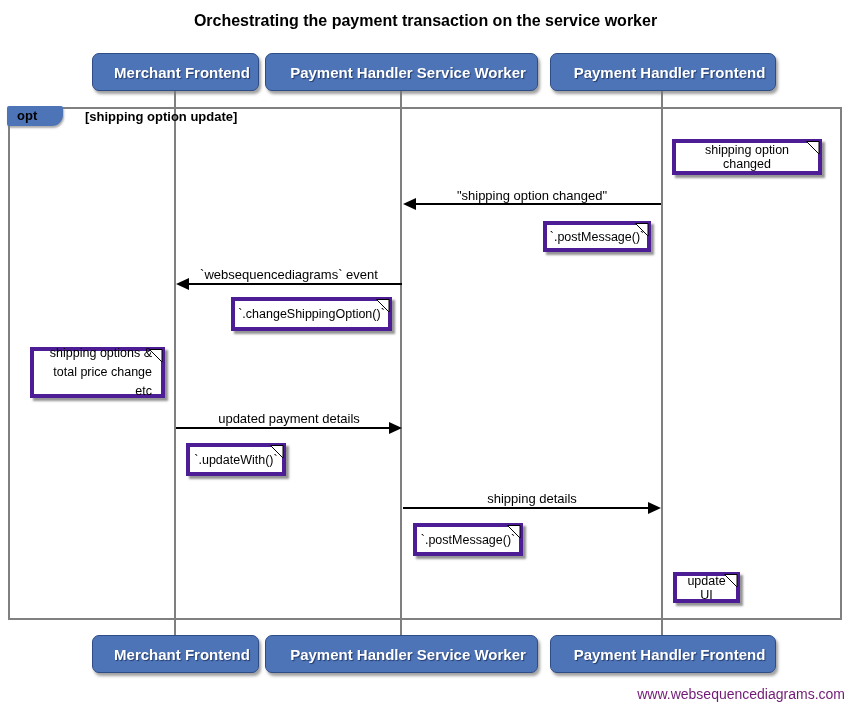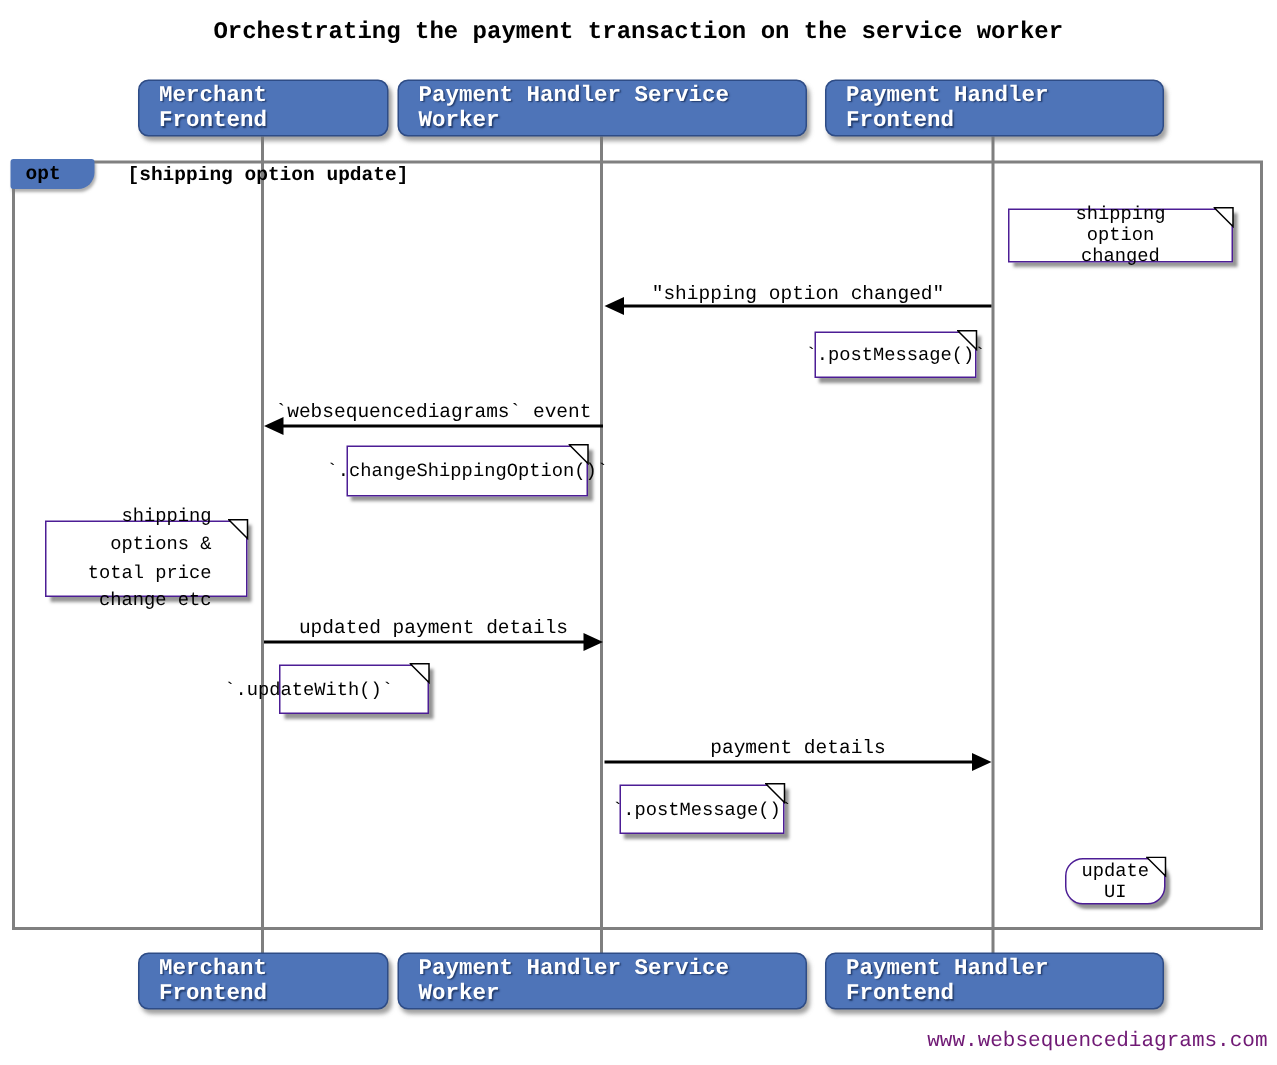--- a/index.html
+++ b/index.html
@@ -1,18 +1,18 @@
 <!DOCTYPE html>
 <html><head>
 <meta charset="utf-8">
 <style>
   html,body{margin:0;padding:0;background:#ffffff;}
   #canvas{
     position:relative;width:851px;height:710px;background:#ffffff;overflow:hidden;
-    font-family:Liberation Mono, monospace;color:#000;
+    font-family:Liberation Sans, sans-serif;color:#000;
   }
   .title{
     position:absolute;left:0;top:12px;width:851px;text-align:center;
     font-size:16px;font-weight:bold;
   }
   .actor{
     position:absolute;height:38px;border-radius:7px;
     background:#4e74b8;border:1px solid #2e4c86;
     box-shadow:2px 3px 3px rgba(120,120,120,0.7);
     color:#ffffff;font-size:15px;font-weight:bold;
@@ -45,24 +45,24 @@
     position:absolute;width:0;height:0;
     border-top:6px solid transparent;border-bottom:6px solid transparent;
     border-right:13px solid #000;
   }
   .arrow-right{
     position:absolute;width:0;height:0;
     border-top:6px solid transparent;border-bottom:6px solid transparent;
     border-left:13px solid #000;
   }
   .note{
-    position:absolute;background:#ffffff;border:1px solid #4c1d95;
+    position:absolute;background:#ffffff;border:4px solid #4c1d95;
     box-shadow:3px 3px 2px rgba(60,60,60,0.55);
     font-size:12.5px;display:flex;align-items:center;justify-content:center;
-    text-align:center;box-sizing:border-box;padding:3px 23px;
+    text-align:center;box-sizing:border-box;padding:3px 9px;
   }
   .note.left-align{justify-content:flex-start;text-align:right;white-space:pre-line;line-height:1.5;}
   .fold{position:absolute;top:-2px;right:-2px;width:14px;height:14px;}
   .watermark{
     position:absolute;right:6px;top:686px;font-size:14px;color:#701a75;
   }
 </style>
 </head>
 <body>
 
@@ -83,21 +83,21 @@
   <div class="arrow-left" style="left:403px;top:198px;"></div>
 
   <div class="msg-label" style="left:176px;top:267px;width:226px;">`websequencediagrams` event</div>
   <div class="msg-line" style="left:181px;top:283px;width:221px;"></div>
   <div class="arrow-left" style="left:176px;top:278px;"></div>
 
   <div class="msg-label" style="left:176px;top:411px;width:226px;">updated payment details</div>
   <div class="msg-line" style="left:176px;top:427px;width:216px;"></div>
   <div class="arrow-right" style="left:389px;top:422px;"></div>
 
-  <div class="msg-label" style="left:403px;top:491px;width:258px;">payment details</div>
+  <div class="msg-label" style="left:403px;top:491px;width:258px;">shipping details</div>
   <div class="msg-line" style="left:403px;top:507px;width:246px;"></div>
   <div class="arrow-right" style="left:648px;top:502px;"></div>
 
   <div class="note" style="left:672px;top:139px;width:150px;height:36px;">
     <span>shipping option changed</span>
     <svg class="fold" width="14" height="14" viewBox="0 0 14 14">
         <path d="M0.5,0.5 L13,13 L13,0.5 Z" fill="#ffffff" stroke="#000000" stroke-width="1"></path>
       </svg>
   </div>
 
@@ -116,35 +116,35 @@
   </div>
 
   <div class="note left-align" style="left:30px;top:347px;width:135px;height:51px;">
     <span>shipping options &amp;
 total price change etc</span>
     <svg class="fold" width="14" height="14" viewBox="0 0 14 14">
         <path d="M0.5,0.5 L13,13 L13,0.5 Z" fill="#ffffff" stroke="#000000" stroke-width="1"></path>
       </svg>
   </div>
 
-  <div class="note" style="left:186px;top:443px;width:100px;height:33px;justify-content:flex-end;">
+  <div class="note" style="left:186px;top:443px;width:100px;height:33px;">
     <span>`.updateWith()`</span>
     <svg class="fold" width="14" height="14" viewBox="0 0 14 14">
         <path d="M0.5,0.5 L13,13 L13,0.5 Z" fill="#ffffff" stroke="#000000" stroke-width="1"></path>
       </svg>
   </div>
 
   <div class="note" style="left:413px;top:523px;width:110px;height:33px;">
     <span>`.postMessage()`</span>
     <svg class="fold" width="14" height="14" viewBox="0 0 14 14">
         <path d="M0.5,0.5 L13,13 L13,0.5 Z" fill="#ffffff" stroke="#000000" stroke-width="1"></path>
       </svg>
   </div>
 
-  <div class="note" style="left:710px;top:572px;width:67px;height:31px;border-radius:12px;">
+  <div class="note" style="left:673px;top:572px;width:67px;height:31px;">
     <span>update UI</span>
     <svg class="fold" width="14" height="14" viewBox="0 0 14 14">
         <path d="M0.5,0.5 L13,13 L13,0.5 Z" fill="#ffffff" stroke="#000000" stroke-width="1"></path>
       </svg>
   </div>
 
   <div class="actor" style="left:92px;top:53px;width:167px;">
     <span>Merchant Frontend</span>
   </div>
   <div class="actor" style="left:265px;top:53px;width:273px;">

